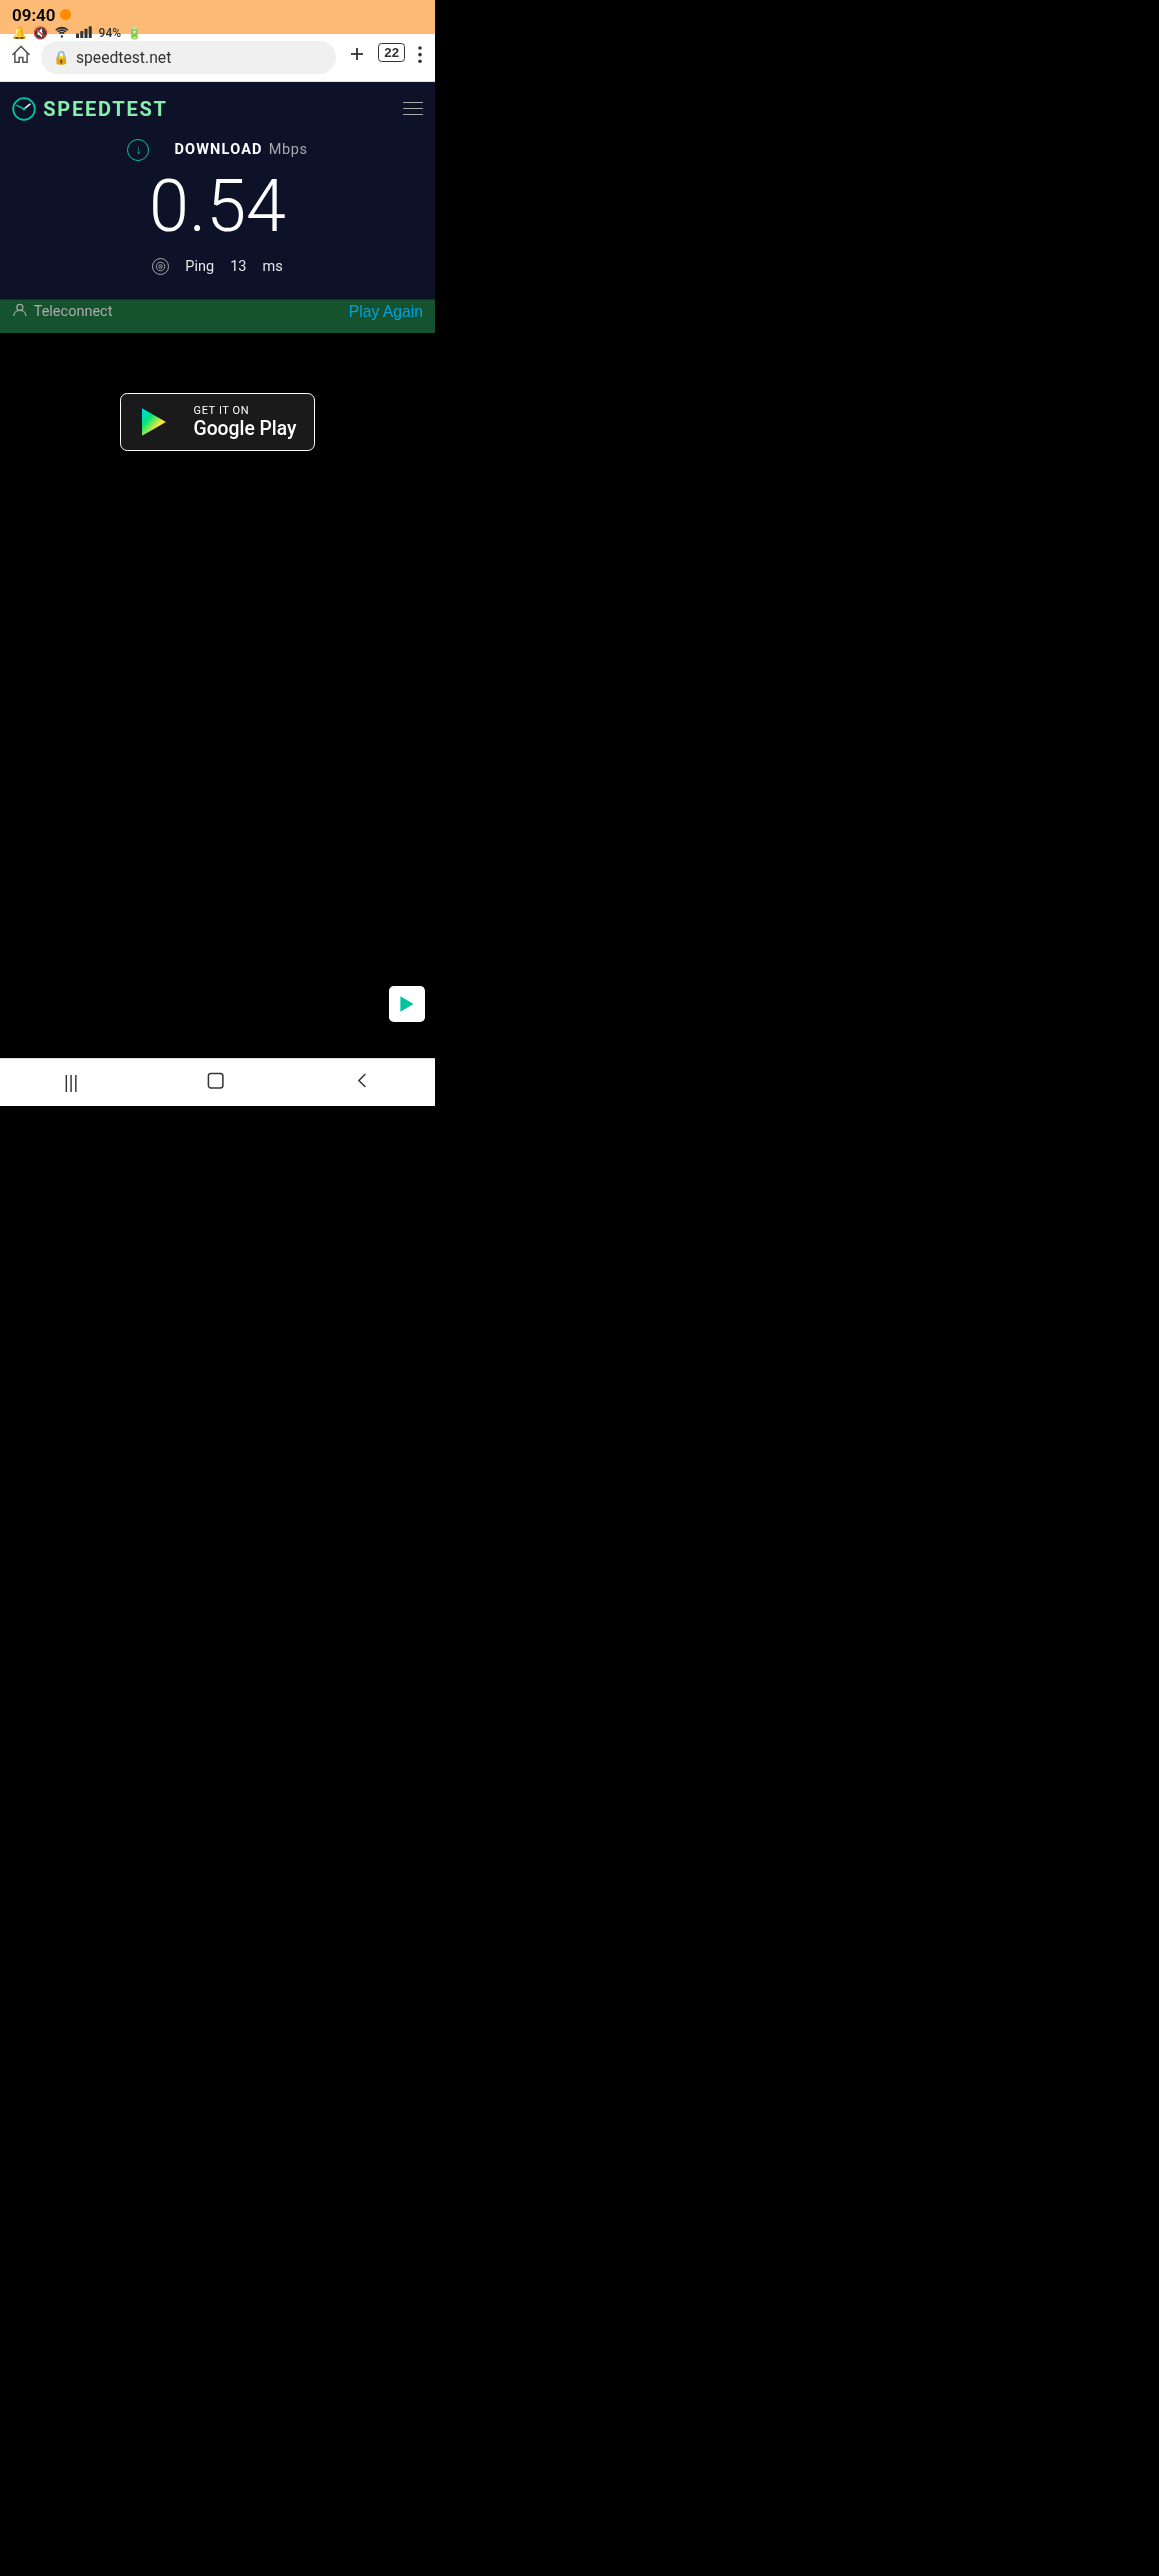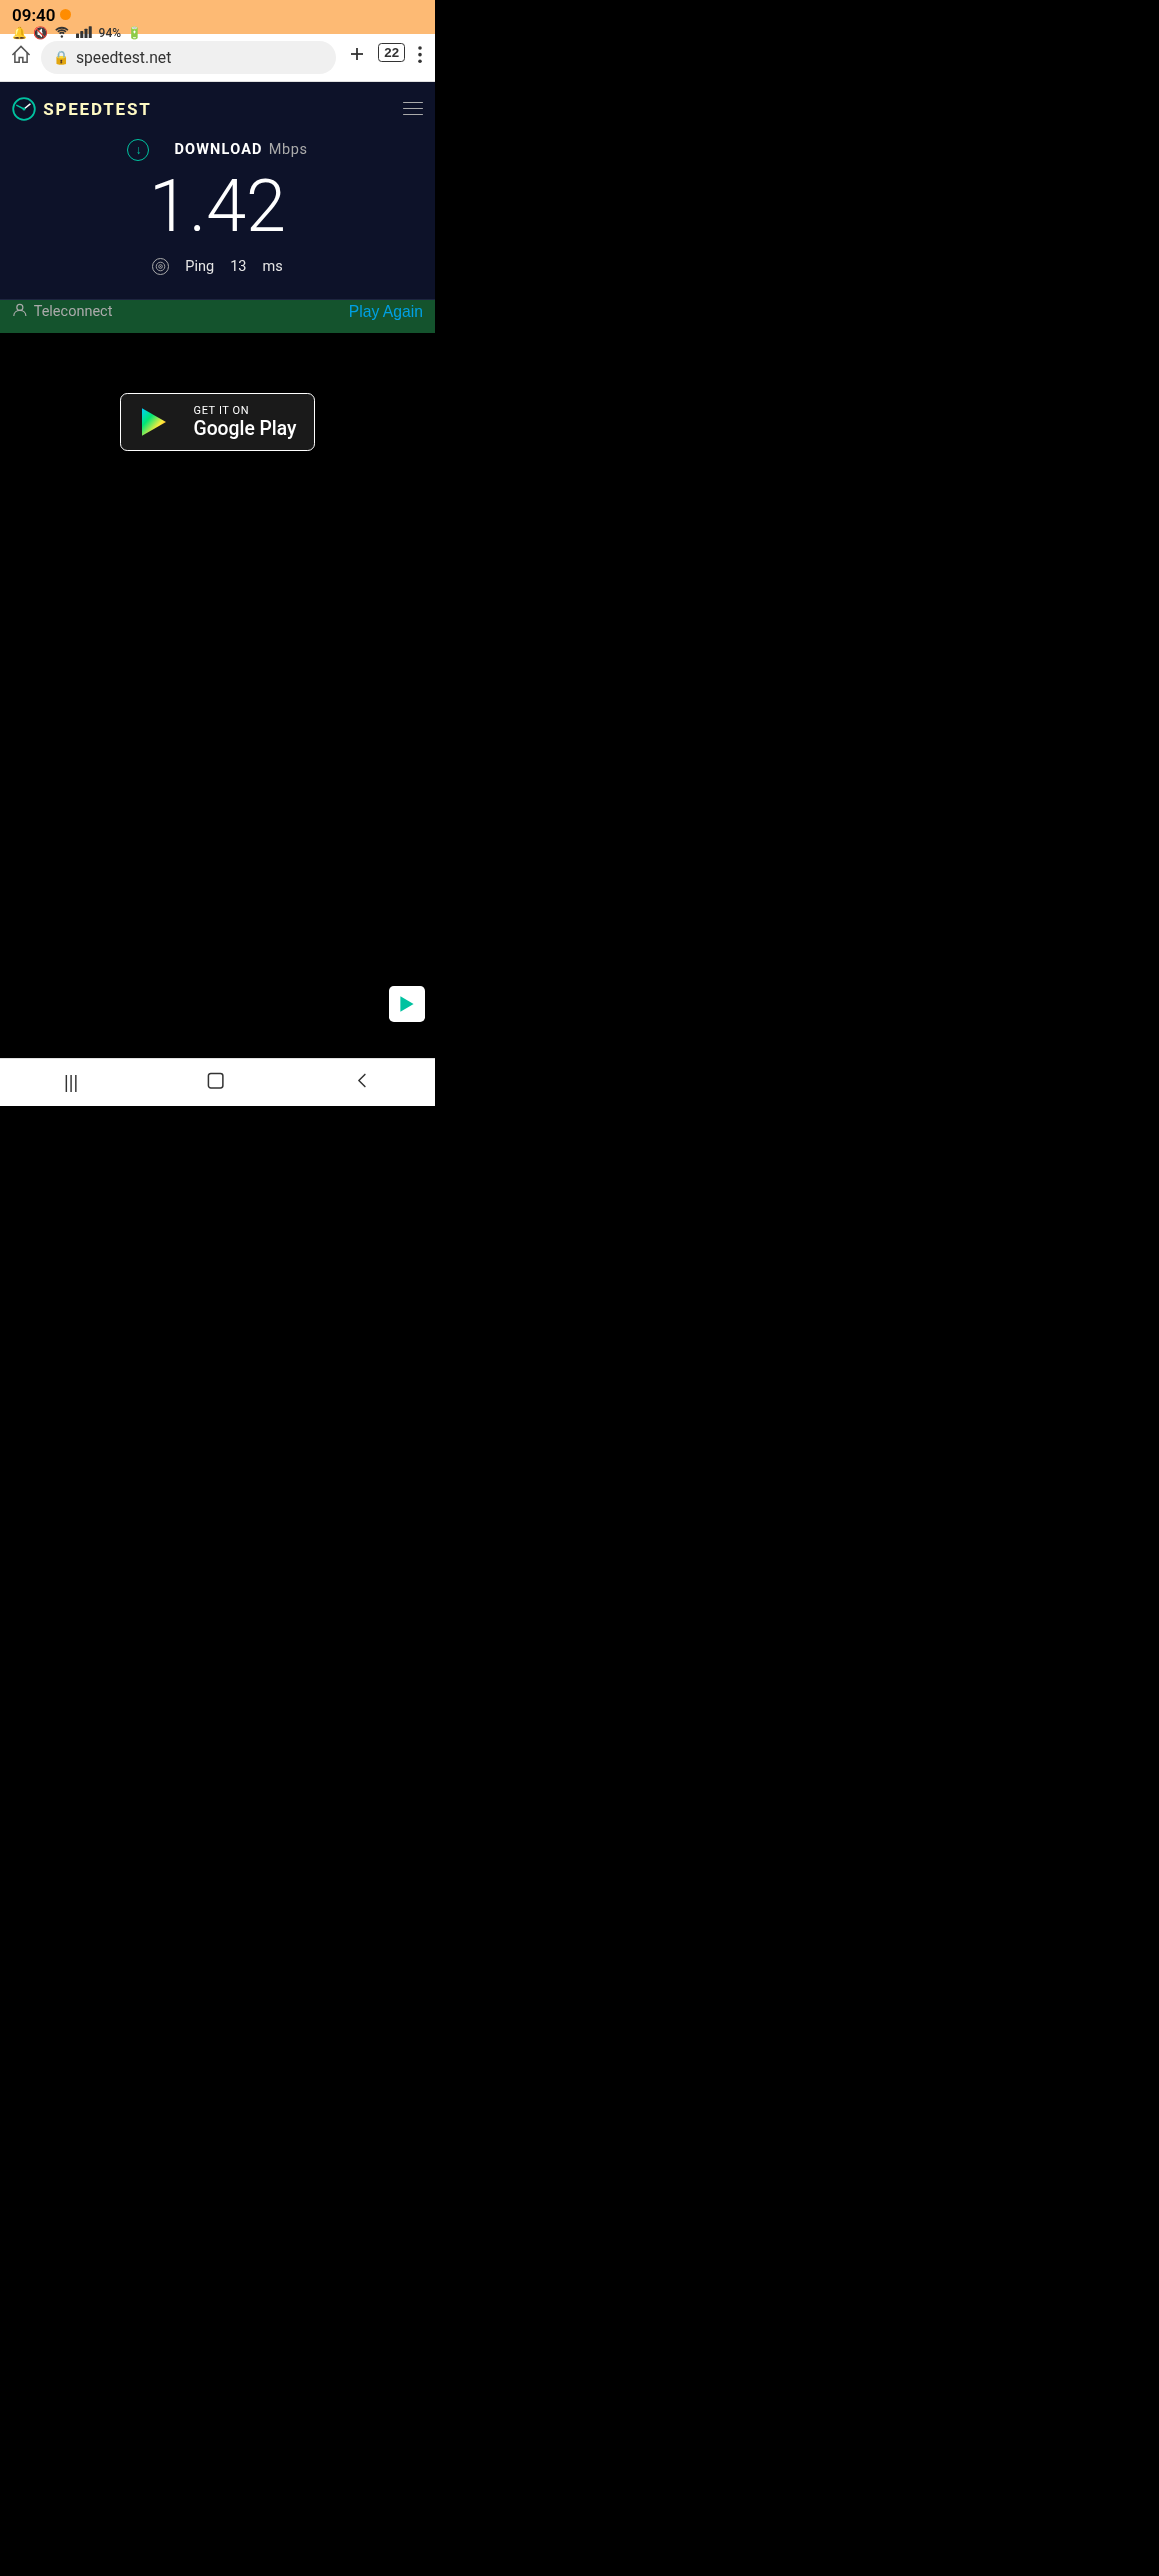--- a/index.html
+++ b/index.html
@@ -119,23 +119,23 @@
     .speedtest-logo {
       display: flex;
       align-items: center;
       gap: 7.2px;
     }
     .logo-icon {
       width: 24px;
       height: 24px;
     }
     .logo-text {
-      font-size: 17px;
+      font-size: 20px;
       font-weight: 700;
-      color: #fef9c3;
+      color: #86efac;
       letter-spacing: 1.8px;
     }
     .menu-btn {
       background: none;
       border: none;
       cursor: pointer;
       color: #aaa;
       font-size: 17px;
       line-height: 1;
     }
@@ -417,21 +417,21 @@
 </div>
 
 <div class="speedtest-main">
   <div class="result-label">
     <div class="download-icon">
       <span class="download-arrow">↓</span>
     </div>
     <span class="label-text">DOWNLOAD</span>
     <span class="label-unit">Mbps</span>
   </div>
-  <div class="speed-value">1.42</div>
+  <div class="speed-value">0.54</div>
   <div class="ping-info">
     <div class="ping-icon">
       <svg width="11" height="11" viewBox="0 0 18 18" fill="none">
         <circle cx="9" cy="9" r="7" stroke="#aaa" stroke-width="1.5" fill="none"></circle>
         <circle cx="9" cy="9" r="3" stroke="#aaa" stroke-width="1.5" fill="none"></circle>
         <circle cx="9" cy="9" r="1" fill="#aaa"></circle>
       </svg>
     </div>
     <span>Ping</span>
     <span>13</span>

